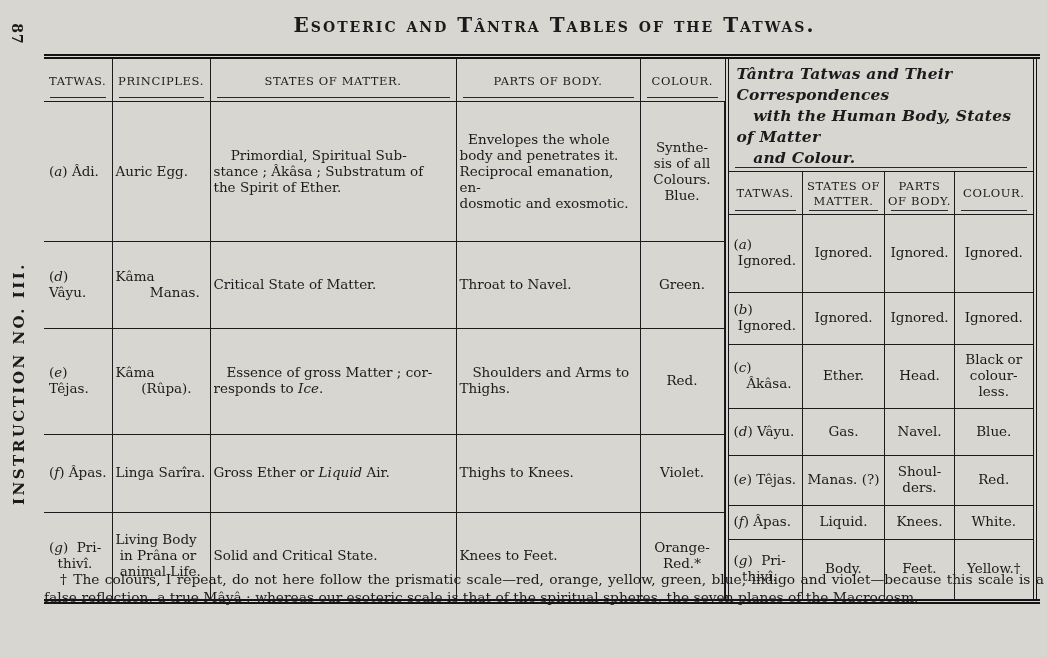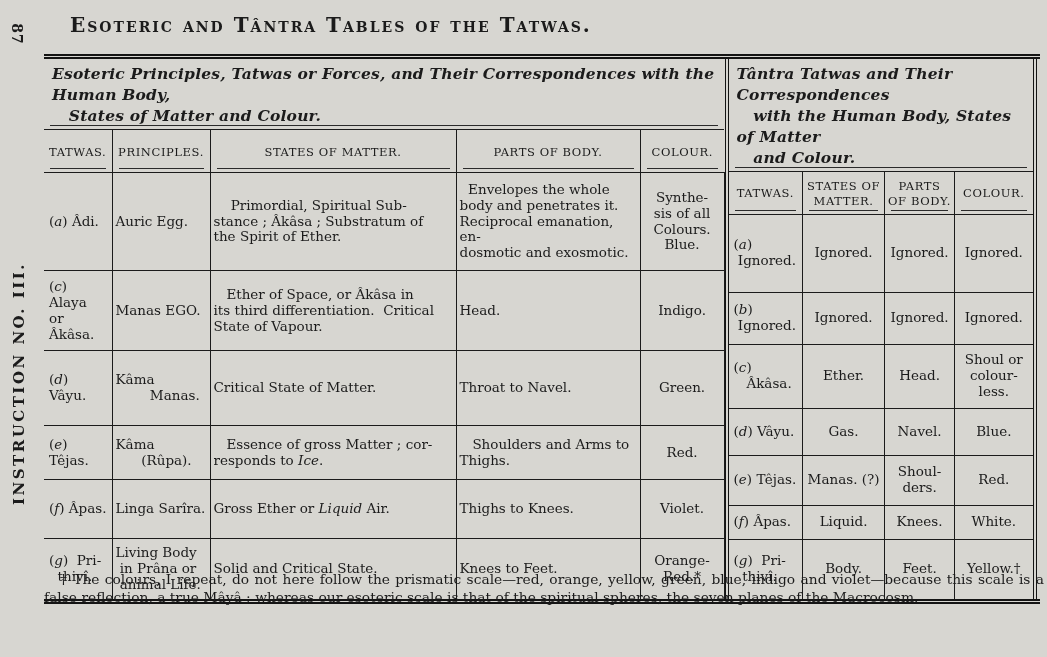--- a/index.html
+++ b/index.html
@@ -11,21 +11,21 @@
   .page-number{
     position:absolute;left:6px;top:26px;transform:rotate(90deg);
     font-size:14px;font-weight:bold;letter-spacing:1px;
   }
   .margin-label{
     position:absolute;left:10px;top:505px;transform:rotate(-90deg);
     transform-origin:left top;white-space:nowrap;
     font-size:15px;font-weight:bold;letter-spacing:2.5px;
   }
   .title{
-    position:absolute;top:13px;left:70px;right:8px;text-align:left;
+    position:absolute;top:13px;left:70px;right:8px;text-align:center;
     font-variant:small-caps;font-size:20px;letter-spacing:2px;font-weight:bold;
   }
   .tables{
     position:absolute;left:44px;top:54px;width:996px;display:flex;
     border-top:5px double #141414;border-bottom:5px double #141414;
   }
   table{border-collapse:collapse;table-layout:fixed;}
   table.left{width:680px;}
   table.right{width:308px;border-left:4px double #141414;border-right:4px double #141414;padding-left:32px;}
   .caption-cell{
@@ -88,24 +88,20 @@
     <table class="left">
       <colgroup>
         <col style="width:68px">
           <col style="width:98px">
           <col style="width:246px">
           <col style="width:184px">
           <col style="width:84px">
       </colgroup>
       <thead>
         <tr>
-          <th class="caption-cell" colspan="5">Esoteric Principles, Tatwas or Forces, and Their Correspondences with the Human Body,
-   States of Matter and Colour.</th>
-        </tr>
-        <tr>
             <th>TATWAS.</th>
             <th>PRINCIPLES.</th>
             <th>STATES OF MATTER.</th>
             <th>PARTS OF BODY.</th>
             <th>COLOUR.</th>
           </tr>
       </thead>
       <tbody>
           <tr>
             <td class="c0">(<i>a</i>) Âdi.</td>
@@ -114,30 +110,20 @@
 stance ; Âkâsa ; Substratum of
 the Spirit of Ether.</td>
             <td class="c3">  Envelopes the whole
 body and penetrates it.
 Reciprocal emanation, en-
 dosmotic and exosmotic.</td>
             <td class="c4">Synthe-
 sis of all
 Colours.
 Blue.</td>
-          </tr>
-          <tr>
-            <td class="c0">(<i>c</i>) Alaya
-or Âkâsa.</td>
-            <td class="c1">Manas EGO.</td>
-            <td class="c2">   Ether of Space, or Âkâsa in
-its third differentiation.  Critical
-State of Vapour.</td>
-            <td class="c3">Head.</td>
-            <td class="c4">Indigo.</td>
           </tr>
           <tr>
             <td class="c0">(<i>d</i>) Vâyu.</td>
             <td class="c1">Kâma
         Manas.</td>
             <td class="c2">Critical State of Matter.</td>
             <td class="c3">Throat to Navel.</td>
             <td class="c4">Green.</td>
           </tr>
           <tr>
@@ -206,21 +192,21 @@
  Ignored.</td>
             <td class="c1">Ignored.</td>
             <td class="c2">Ignored.</td>
             <td class="c3">Ignored.</td>
           </tr>
           <tr>
             <td class="c0">(<i>c</i>)
    Âkâsa.</td>
             <td class="c1">Ether.</td>
             <td class="c2">Head.</td>
-            <td class="c3">Shoul or
+            <td class="c3">Black or
 colour-
 less.</td>
           </tr>
           <tr>
             <td class="c0">(<i>d</i>) Vâyu.</td>
             <td class="c1">Gas.</td>
             <td class="c2">Navel.</td>
             <td class="c3">Blue.</td>
           </tr>
           <tr>

